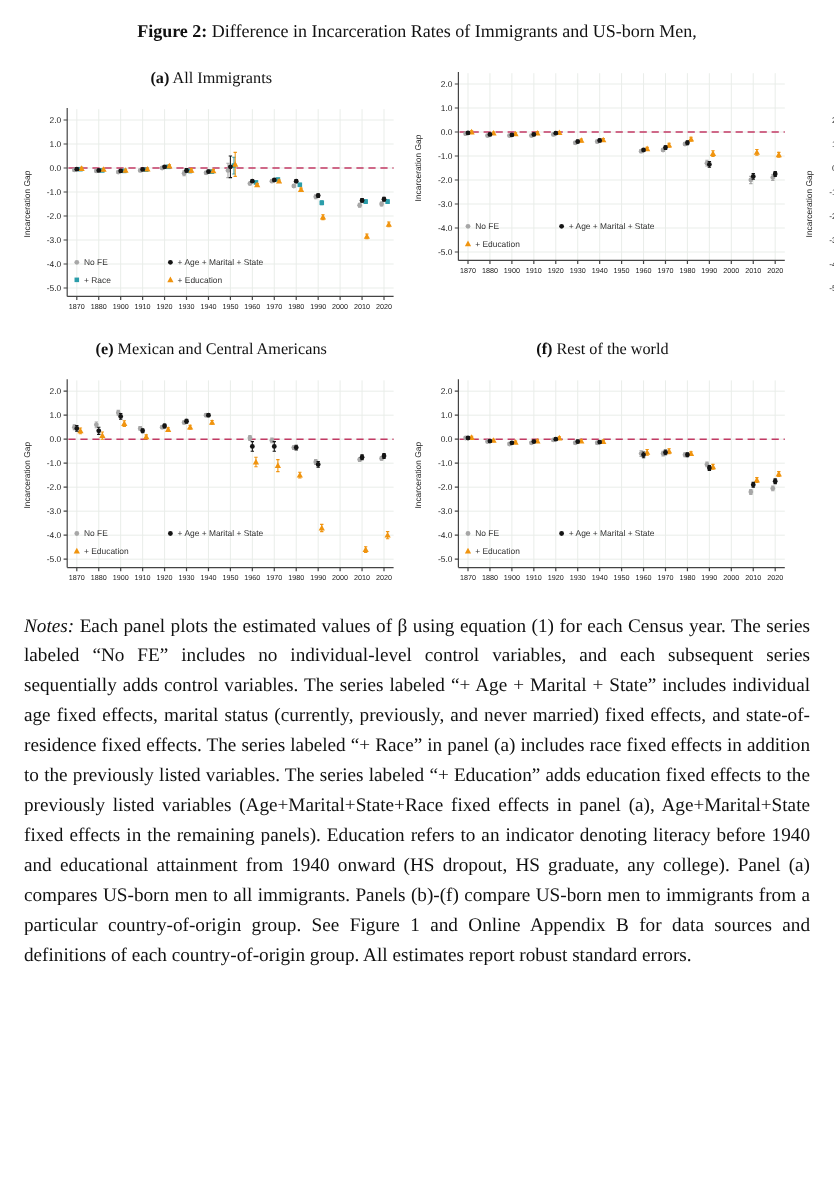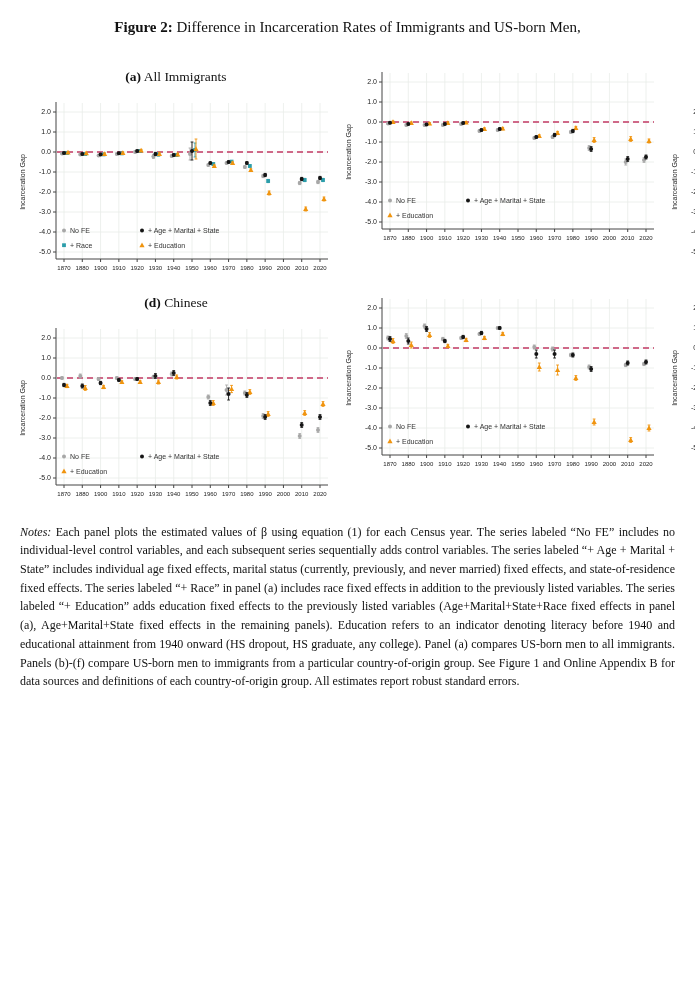--- a/index.html
+++ b/index.html
@@ -1,26 +1,26 @@
 <!DOCTYPE html>
 <html><head>
 <meta charset="utf-8">
 <style>
   html,body{margin:0;padding:0;background:#fff;}
   body{width:695px;font-family:"Liberation Serif", serif;color:#111;}
   .page{padding:12px 16px 10px 16px;}
-  .fig-title{text-align:center;font-size:15px;line-height:1.5;margin:4px auto 28px auto;max-width:600px;}
+  .fig-title{text-align:center;font-size:15px;line-height:1.5;margin:4px auto 16px auto;max-width:600px;}
   .fig-title b{font-weight:bold;}
-  .grid{display:grid;grid-template-columns:1fr 1fr 1fr;column-gap:6px;row-gap:18px;}
+  .grid{display:grid;grid-template-columns:1fr 1fr 1fr 1fr;column-gap:6px;row-gap:18px;}
   .panel{text-align:center;}
   .panel-title{font-size:13.5px;margin:2px 0 12px 0;}
   .panel-title b{font-weight:bold;}
   .chart{display:flex;justify-content:center;}
   .chart svg{display:block;font-family:"Liberation Sans", sans-serif;}
-  .notes{font-size:12px;line-height:1.56;text-align:justify;margin:22px 4px 0 4px;}
+  .notes{font-size:16px;line-height:1.56;text-align:justify;margin:22px 4px 0 4px;}
   .notes i{font-style:italic;}
 </style>
 </head>
 <body>
 
 <div class="page">
 
   <div class="fig-title"><b>Figure 2:</b><span> Difference in Incarceration Rates of Immigrants and US-born Men,</span><br>
   </div>
 
@@ -1056,20 +1056,21 @@
             <circle cx="48" cy="133.60000000000002" r="2" fill="#a7a7a7"></circle>
             <text x="54" y="136.00000000000003" font-size="7" fill="#333">No FE</text>
             <circle cx="126" cy="133.60000000000002" r="2" fill="#151515"></circle>
             <text x="132" y="136.00000000000003" font-size="7" fill="#333">+ Age + Marital + State</text>
             <polygon points="48,145.50000000000003 45.4,150.20000000000002 50.6,150.20000000000002" fill="#f0940f"></polygon>
             <text x="54" y="150.60000000000002" font-size="7" fill="#333">+ Education</text>
           </svg>
         </div>
     </section>
     <section class="panel">
+      <div class="panel-title"><b>(e)</b> <span>Mexican and Central Americans</span></div>
       <div class="chart">
           <svg width="320" height="178" viewBox="0 0 320 178">
             <line x1="40" x2="312" y1="15.000000000000004" y2="15.000000000000004" stroke="#e8ece8" stroke-width="0.8"></line>
             <line x1="40" x2="312" y1="35" y2="35" stroke="#e8ece8" stroke-width="0.8"></line>
             <line x1="40" x2="312" y1="55.00000000000001" y2="55.00000000000001" stroke="#e8ece8" stroke-width="0.8"></line>
             <line x1="40" x2="312" y1="75" y2="75" stroke="#e8ece8" stroke-width="0.8"></line>
             <line x1="40" x2="312" y1="95" y2="95" stroke="#e8ece8" stroke-width="0.8"></line>
             <line x1="40" x2="312" y1="115.00000000000001" y2="115.00000000000001" stroke="#e8ece8" stroke-width="0.8"></line>
             <line x1="40" x2="312" y1="135" y2="135" stroke="#e8ece8" stroke-width="0.8"></line>
             <line x1="40" x2="312" y1="155" y2="155" stroke="#e8ece8" stroke-width="0.8"></line>
@@ -1297,20 +1298,21 @@
             <circle cx="48" cy="133.60000000000002" r="2" fill="#a7a7a7"></circle>
             <text x="54" y="136.00000000000003" font-size="7" fill="#333">No FE</text>
             <circle cx="126" cy="133.60000000000002" r="2" fill="#151515"></circle>
             <text x="132" y="136.00000000000003" font-size="7" fill="#333">+ Age + Marital + State</text>
             <polygon points="48,145.50000000000003 45.4,150.20000000000002 50.6,150.20000000000002" fill="#f0940f"></polygon>
             <text x="54" y="150.60000000000002" font-size="7" fill="#333">+ Education</text>
           </svg>
         </div>
     </section>
     <section class="panel">
+      <div class="panel-title"><b>(f)</b> <span>Rest of the world</span></div>
       <div class="chart">
           <svg width="320" height="178" viewBox="0 0 320 178">
             <line x1="40" x2="312" y1="15.000000000000004" y2="15.000000000000004" stroke="#e8ece8" stroke-width="0.8"></line>
             <line x1="40" x2="312" y1="35" y2="35" stroke="#e8ece8" stroke-width="0.8"></line>
             <line x1="40" x2="312" y1="55.00000000000001" y2="55.00000000000001" stroke="#e8ece8" stroke-width="0.8"></line>
             <line x1="40" x2="312" y1="75" y2="75" stroke="#e8ece8" stroke-width="0.8"></line>
             <line x1="40" x2="312" y1="95" y2="95" stroke="#e8ece8" stroke-width="0.8"></line>
             <line x1="40" x2="312" y1="115.00000000000001" y2="115.00000000000001" stroke="#e8ece8" stroke-width="0.8"></line>
             <line x1="40" x2="312" y1="135" y2="135" stroke="#e8ece8" stroke-width="0.8"></line>
             <line x1="40" x2="312" y1="155" y2="155" stroke="#e8ece8" stroke-width="0.8"></line>

